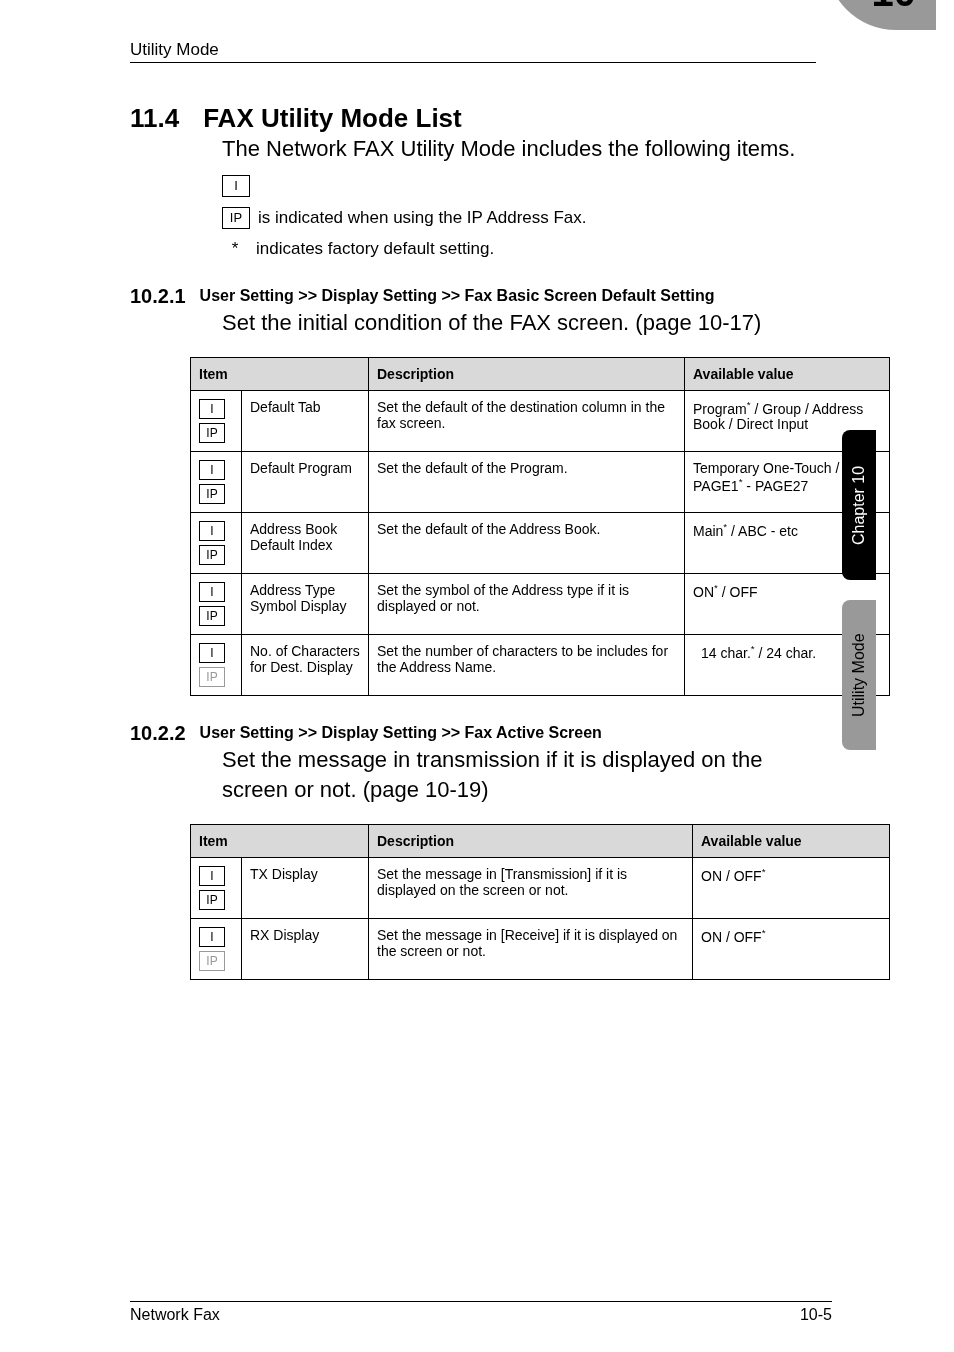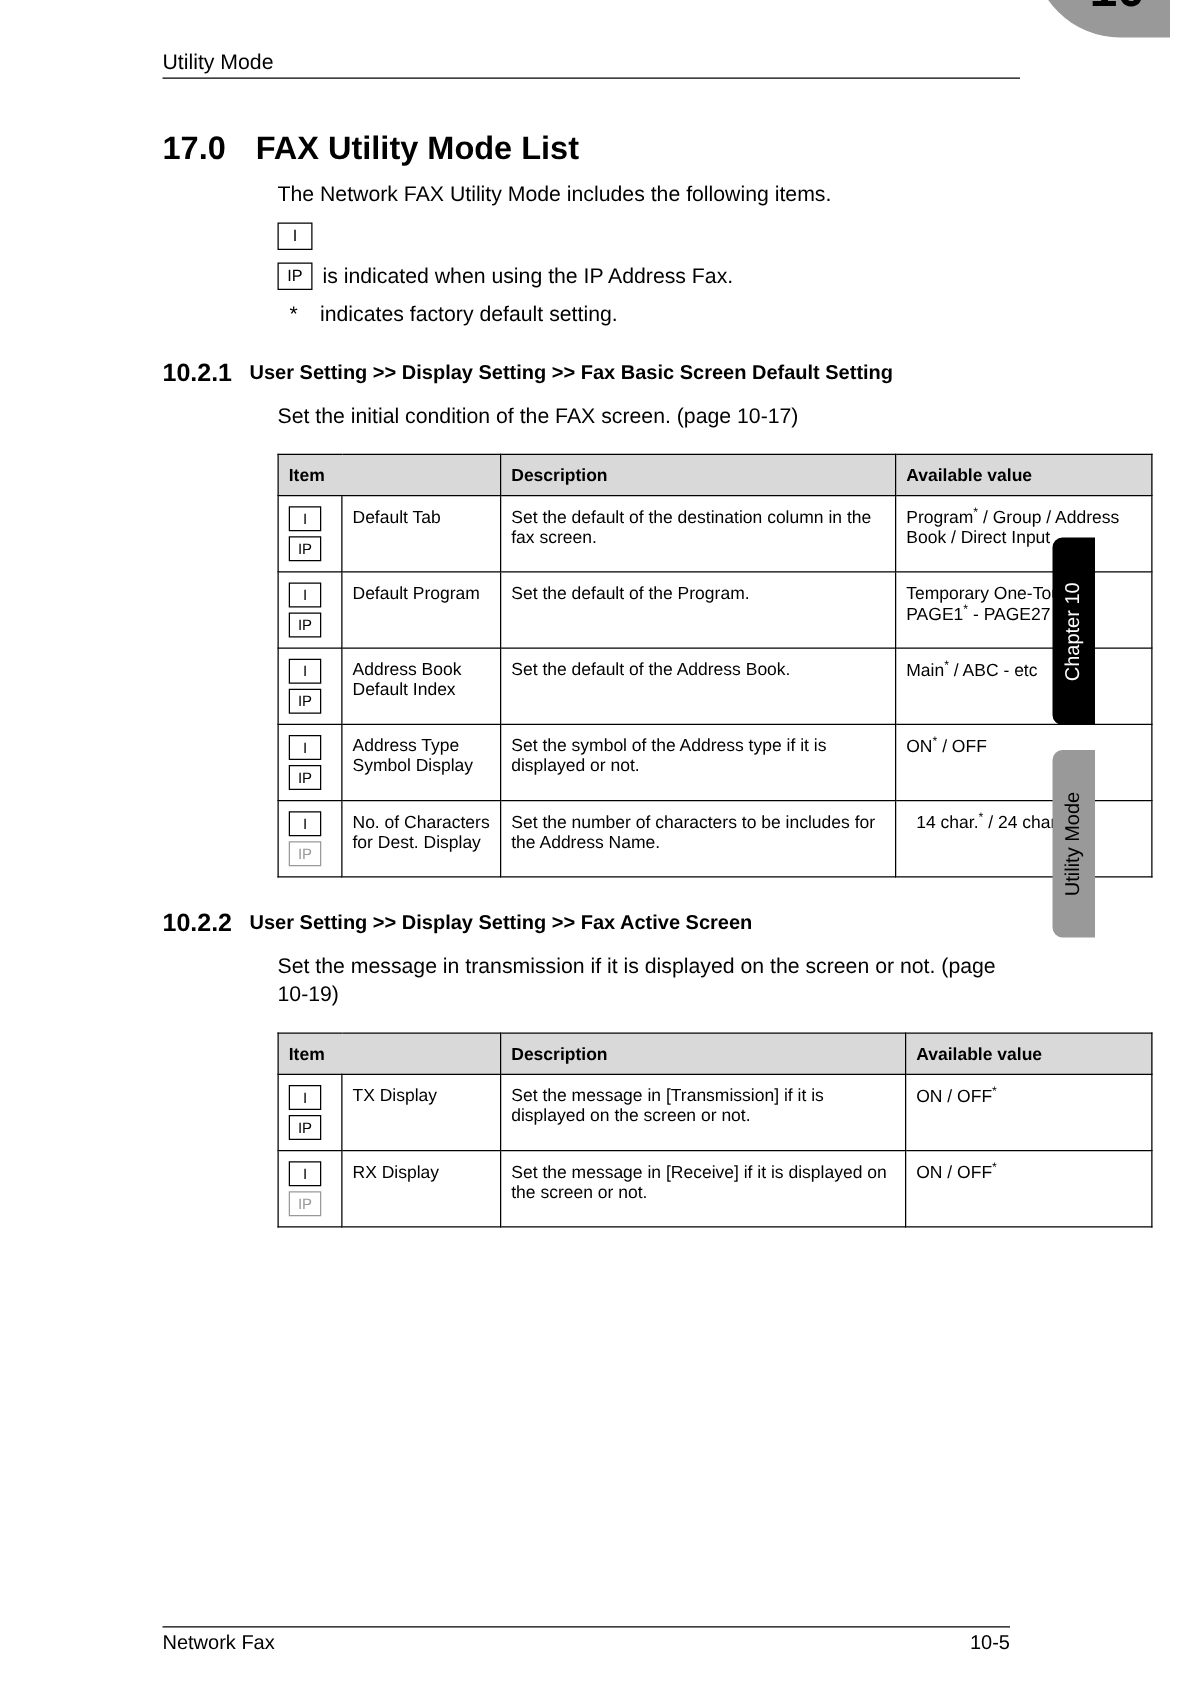--- a/index.html
+++ b/index.html
@@ -57,22 +57,21 @@
   .h2-num {
     font-size: 26px;
     font-weight: bold;
   }
   .h2-text {
     font-size: 26px;
     font-weight: bold;
   }
   .body-text {
     margin-left: 92px;
-    margin-top: 10px;
-    font-size: 17px;
+    font-size: 22px;
     line-height: 1.4;
   }
   .legend-row {
     margin-left: 92px;
     margin-top: 10px;
     display: flex;
     align-items: center;
     font-size: 17px;
     gap: 8px;
   }
@@ -101,21 +100,21 @@
     font-size: 20px;
     font-weight: bold;
     white-space: nowrap;
   }
   .h3-text {
     font-size: 16px;
     font-weight: bold;
   }
   
   table.data {
-    margin-left: 92px;
+    margin-left: 60px;
     margin-top: 18px;
     border-collapse: collapse;
     width: 700px;
     font-size: 14px;
   }
   table.data th, table.data td {
     border: 1px solid #000;
     padding: 8px 8px;
     text-align: left;
     vertical-align: top;
@@ -161,21 +160,21 @@
     top: 600px;
     height: 150px;
     background: #999;
     color: #000;
   }
   
   .footer {
     position: absolute;
     bottom: 28px;
     left: 130px;
-    right: 68px;
+    right: 44px;
     border-top: 1px solid #000;
     display: flex;
     justify-content: space-between;
     font-size: 16px;
     padding-top: 4px;
   }
   sup { font-size: 0.7em; }
 </style>
 </head>
 <body>
@@ -184,21 +183,21 @@
 
   <div class="chapter-corner"></div>
   <div class="chapter-num">10</div>
 
   <div class="header-row">
     <span class="header-title">Utility Mode</span>
     <span></span>
   </div>
 
   <div class="h2-row">
-    <span class="h2-num">17.0</span>
+    <span class="h2-num">11.4</span>
     <span class="h2-text">FAX Utility Mode List</span>
   </div>
   <div class="body-text">The Network FAX Utility Mode includes the following items.</div>
 
   <div class="legend-row">
     <span class="icon-box">I</span>
   </div>
   <div class="legend-row">
     <span class="icon-box">IP</span>
     <span>is indicated when using the IP Address Fax.</span>

